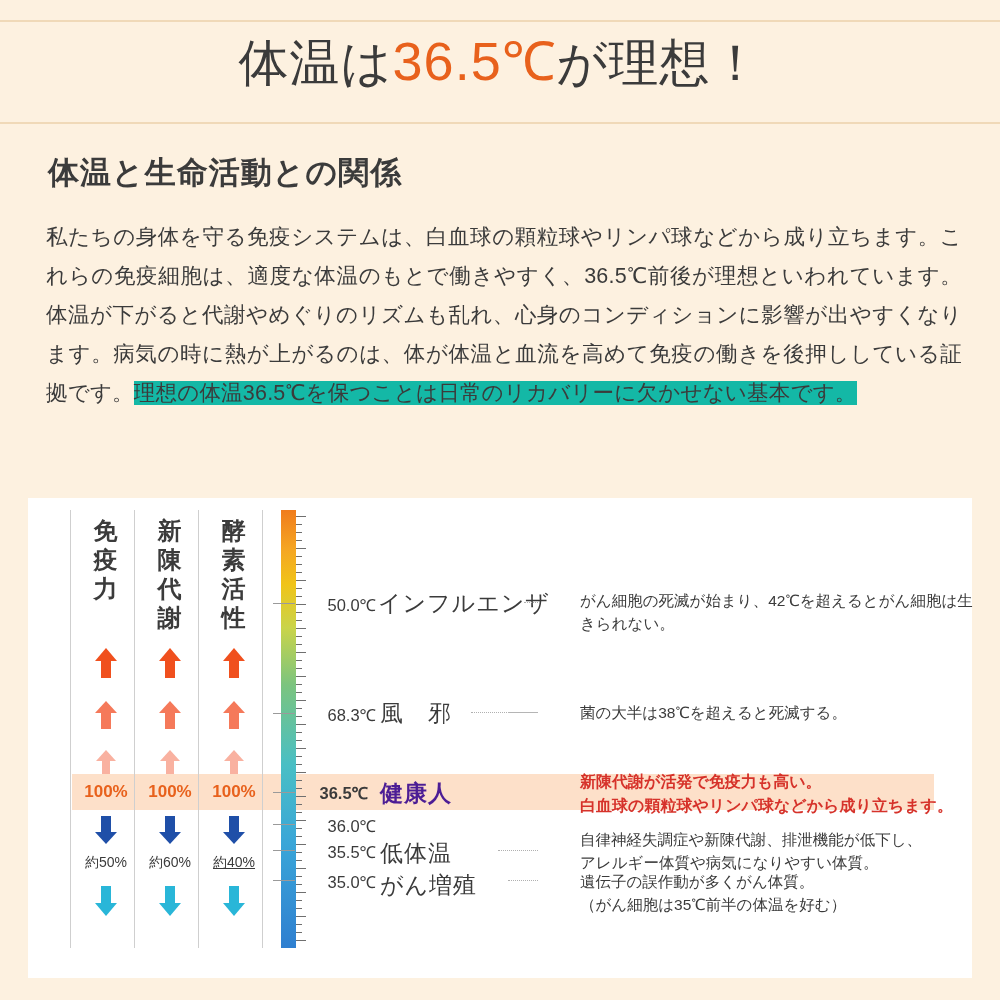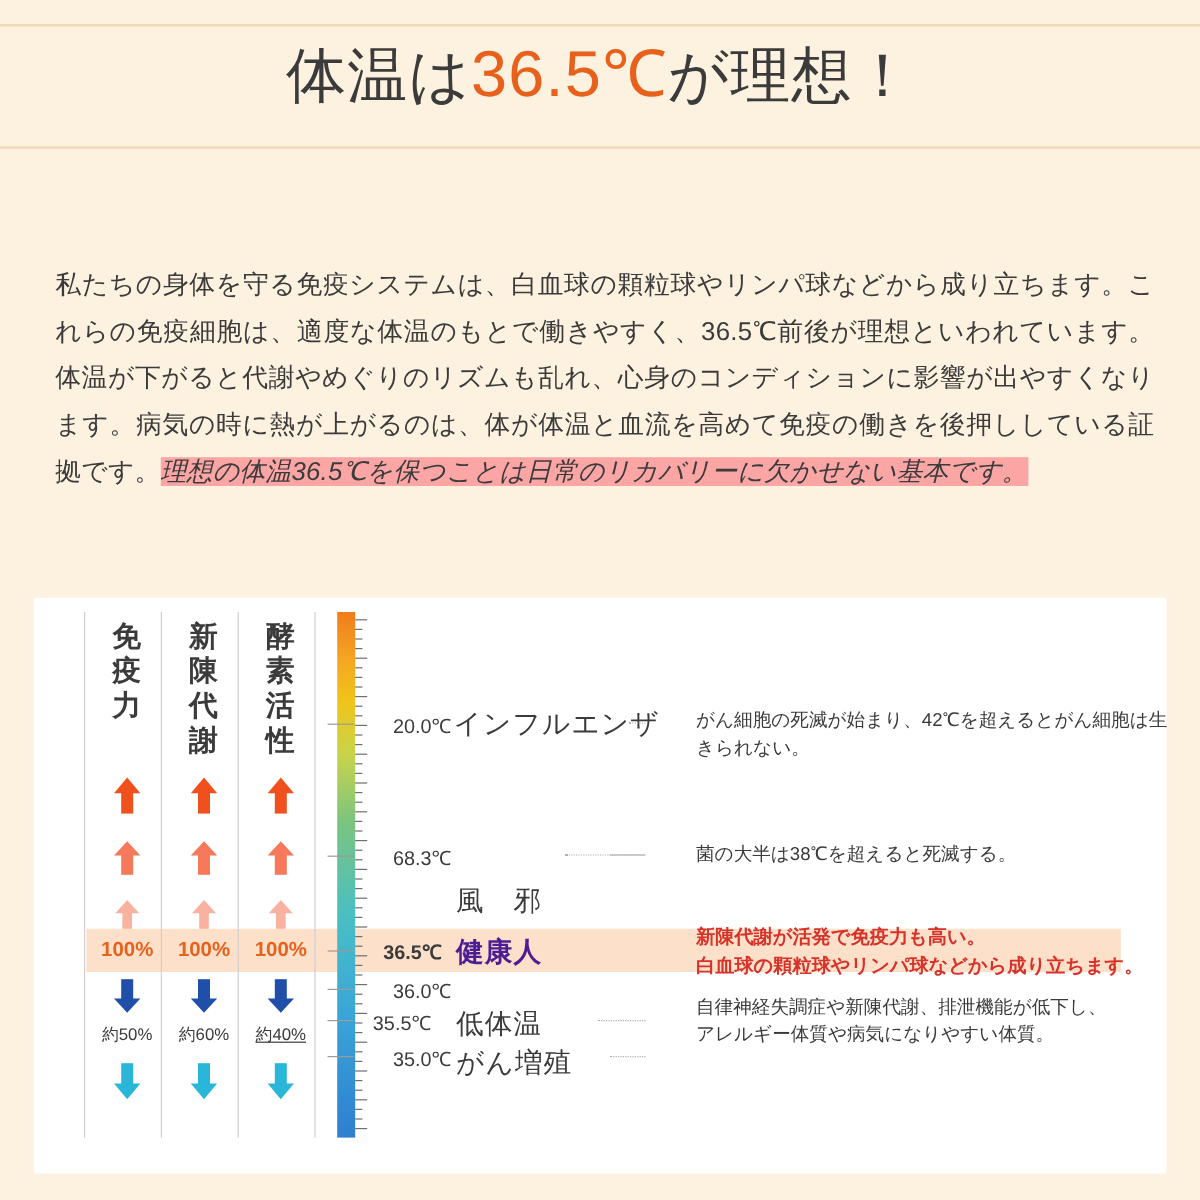--- a/index.html
+++ b/index.html
@@ -29,21 +29,21 @@
   
   .section-title{
     position:absolute;left:48px;top:152px;
     font-size:31px;font-weight:bold;color:#3b3b3b;letter-spacing:1px;
   }
   .paragraph{
     position:absolute;left:46px;top:218px;width:916px;
     font-size:21.5px;line-height:39px;color:#3b3b3b;
     letter-spacing:0.2px;text-align:justify;
   }
-  .hl{background:#fca5a5;font-style:italic;}
+  .hl{background:#14b8a6;}
 
   
   .figure{
     position:absolute;left:28px;top:498px;width:944px;height:480px;
     background:#ffffff;
   }
 
   
   .col{
     position:absolute;top:18px;width:56px;text-align:center;
@@ -102,20 +102,21 @@
 <body>
 
 <div class="page">
 
   <div class="header">
     <div class="header-title">
       <span>体温は</span><span class="accent">36.5℃</span><span>が理想！</span>
     </div>
   </div>
 
+  <div class="section-title">体温と生命活動との関係</div>
 
   <div class="paragraph">
     <span>私たちの身体を守る免疫システムは、白血球の顆粒球やリンパ球などから成り立ちます。これらの免疫細胞は、適度な体温のもとで働きやすく、36.5℃前後が理想といわれています。体温が下がると代謝やめぐりのリズムも乱れ、心身のコンディションに影響が出やすくなります。病気の時に熱が上がるのは、体が体温と血流を高めて免疫の働きを後押ししている証拠です。</span><span class="hl">理想の体温36.5℃を保つことは日常のリカバリーに欠かせない基本です。</span>
   </div>
 
   <div class="figure">
 
     <div class="band"></div>
 
     <div class="vline v1"></div>
@@ -266,51 +267,55 @@
       <div class="tick" style="top:382px;width:10px;"></div>
       <div class="tick" style="top:390px;width:6px;"></div>
       <div class="tick" style="top:398px;width:6px;"></div>
       <div class="tick" style="top:406px;width:10px;"></div>
       <div class="tick" style="top:414px;width:6px;"></div>
       <div class="tick" style="top:422px;width:6px;"></div>
       <div class="tick" style="top:430px;width:10px;"></div>
     </div>
 
     <div class="dash" style="left:245px;top:105px;width:22px;"></div>
-    <div class="templabel" style="left:266px;top:95px;">20.0℃</div>
+    <div class="templabel" style="left:266px;top:95px;">50.0℃</div>
     <div class="eventname" style="left:350px;top:90px;">インフルエンザ</div>
     <div class="leader" style="left:496px;top:104px;width:14px;"></div>
     <div class="desc" style="left:512px;top:91px;width:400px;">がん細胞の死滅が始まり、42℃を超えるとがん細胞は生きられない。</div>
 
     <div class="dash" style="left:245px;top:215px;width:22px;"></div>
     <div class="templabel" style="left:266px;top:205px;">68.3℃</div>
-    <div class="eventname" style="left:352px;top:200px;margin-top:37px;">風　邪</div>
+    <div class="eventname" style="left:352px;top:200px;">風　邪</div>
     <div class="leader" style="left:443px;top:214px;width:66px;"></div>
     <div class="leader-solid" style="left:480px;top:214px;width:30px;"></div>
     <div class="desc" style="left:512px;top:203px;width:400px;">菌の大半は38℃を超えると死滅する。</div>
 
     <div class="dash" style="left:245px;top:294px;width:22px;"></div>
     <div class="templabel" style="left:258px;top:283px;font-weight:bold;">36.5℃</div>
     <div class="eventname" style="left:352px;top:280px;color:#4c1d95;font-weight:bold;">健康人</div>
     <div class="desc desc-red" style="left:512px;top:272px;width:410px;">
       <span>新陳代謝が活発で免疫力も高い。</span><br>
       <span>白血球の顆粒球やリンパ球などから成り立ちます。</span>
     </div>
 
     <div class="dash" style="left:245px;top:326px;width:22px;"></div>
     <div class="templabel" style="left:266px;top:316px;">36.0℃</div>
 
     <div class="dash" style="left:245px;top:352px;width:22px;"></div>
-    <div class="templabel" style="left:266px;top:342px;text-align:center;">35.5℃</div>
+    <div class="templabel" style="left:266px;top:342px;">35.5℃</div>
     <div class="eventname" style="left:352px;top:340px;">低体温</div>
     <div class="leader" style="left:470px;top:352px;width:40px;"></div>
     <div class="desc" style="left:512px;top:330px;width:410px;">
       <span>自律神経失調症や新陳代謝、排泄機能が低下し、</span><br>
       <span>アレルギー体質や病気になりやすい体質。</span>
     </div>
 
     <div class="dash" style="left:245px;top:382px;width:22px;"></div>
     <div class="templabel" style="left:266px;top:372px;">35.0℃</div>
     <div class="eventname" style="left:352px;top:372px;">がん増殖</div>
     <div class="leader" style="left:480px;top:382px;width:30px;"></div>
+    <div class="desc" style="left:512px;top:372px;width:410px;">
+      <span>遺伝子の誤作動が多くがん体質。</span><br>
+      <span>（がん細胞は35℃前半の体温を好む）</span>
+    </div>
 
   </div>
 </div>
 
 </body></html>

